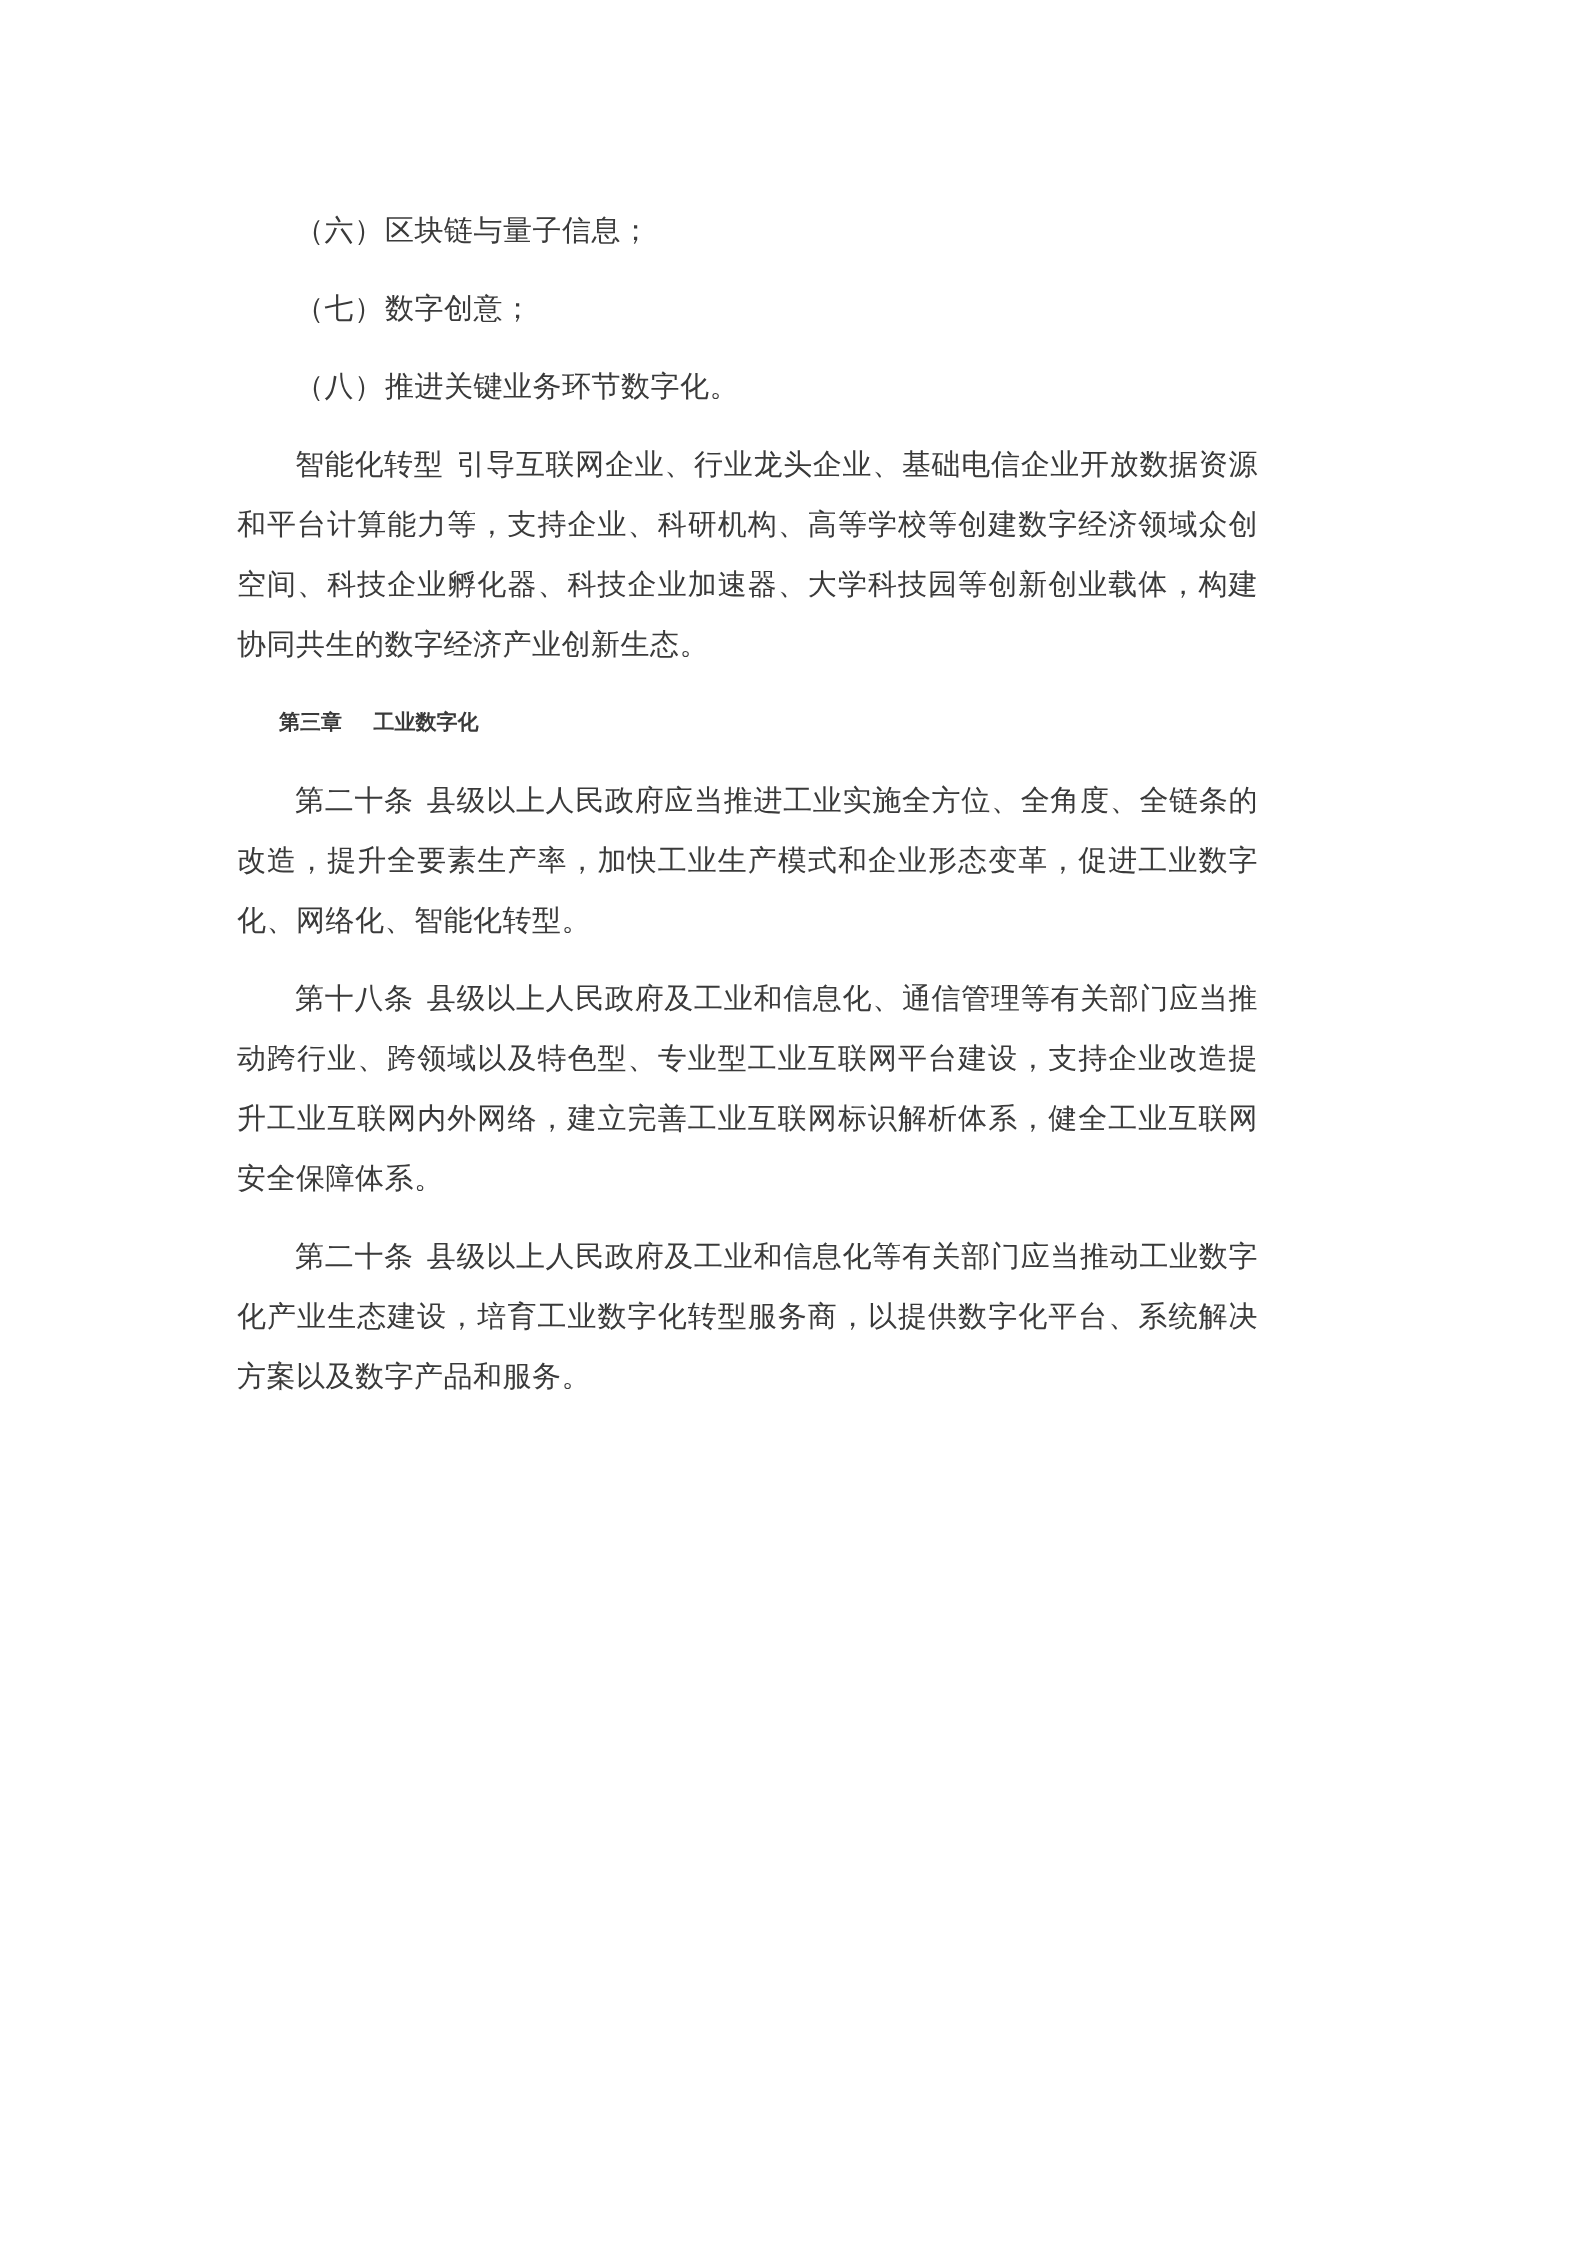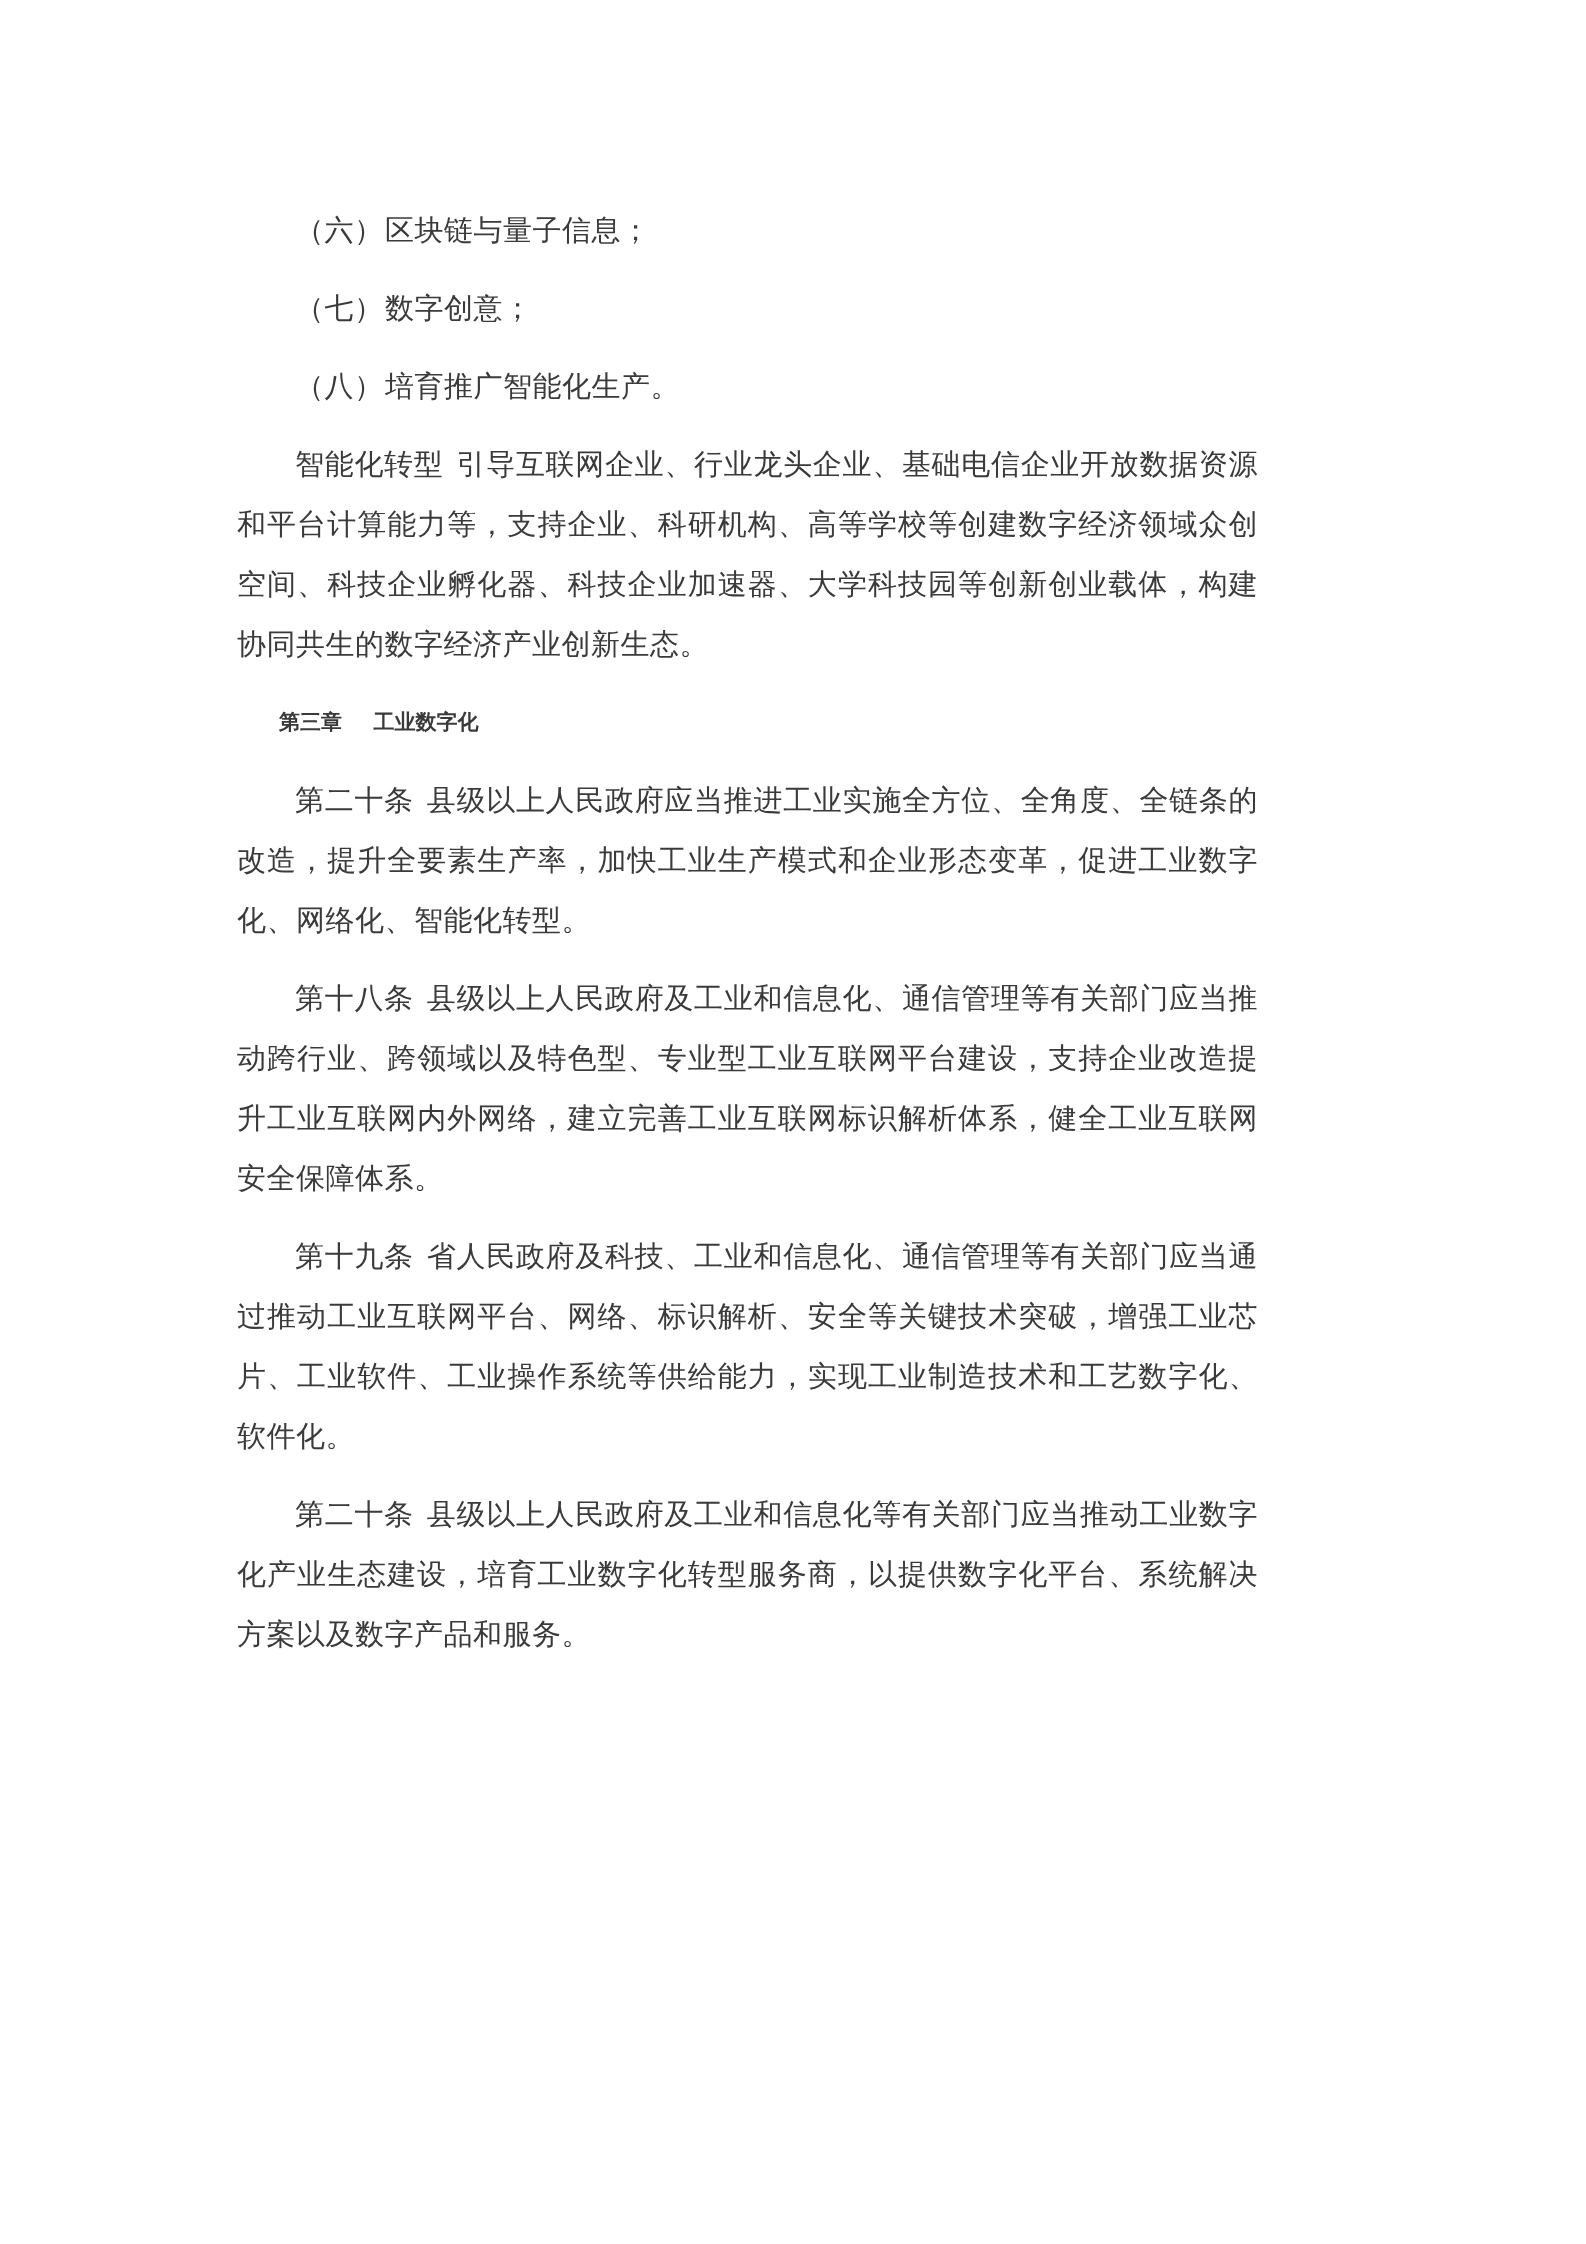--- a/index.html
+++ b/index.html
@@ -49,30 +49,29 @@
 </head>
 <body>
 
 <div class="page">
   <div class="content">
 
     <p class="para"><span class="list-marker">（六）</span><span>区块链与量子信息；</span></p>
 
     <p class="para"><span class="list-marker">（七）</span><span>数字创意；</span></p>
 
-    <p class="para"><span class="list-marker">（八）</span><span>培育推广智能化生产。</span></p>
+    <p class="para"><span class="list-marker">（八）</span><span>推进关键业务环节数字化。</span></p>
 
     <p class="para"><span class="article-label">智能化转型</span><span>引导互联网企业、行业龙头企业、基础电信企业开放数据资源和平台计算能力等，支持企业、科研机构、高等学校等创建数字经济领域众创空间、科技企业孵化器、科技企业加速器、大学科技园等创新创业载体，构建协同共生的数字经济产业创新生态。</span></p>
 
     <h2 class="chapter"><span>第三章</span><span class="chapter-title">工业数字化</span></h2>
 
     <p class="para"><span class="article-label">第二十条</span><span>县级以上人民政府应当推进工业实施全方位、全角度、全链条的改造，提升全要素生产率，加快工业生产模式和企业形态变革，促进工业数字化、网络化、智能化转型。</span></p>
 
     <p class="para"><span class="article-label">第十八条</span><span>县级以上人民政府及工业和信息化、通信管理等有关部门应当推动跨行业、跨领域以及特色型、专业型工业互联网平台建设，支持企业改造提升工业互联网内外网络，建立完善工业互联网标识解析体系，健全工业互联网安全保障体系。</span></p>
 
-    <p class="para"><span class="article-label">第十九条</span><span>省人民政府及科技、工业和信息化、通信管理等有关部门应当通过推动工业互联网平台、网络、标识解析、安全等关键技术突破，增强工业芯片、工业软件、工业操作系统等供给能力，实现工业制造技术和工艺数字化、软件化。</span></p>
 
     <p class="para"><span class="article-label">第二十条</span><span>县级以上人民政府及工业和信息化等有关部门应当推动工业数字化产业生态建设，培育工业数字化转型服务商，以提供数字化平台、系统解决方案以及数字产品和服务。</span></p>
 
 
 
   </div>
 </div>
 
 </body></html>

